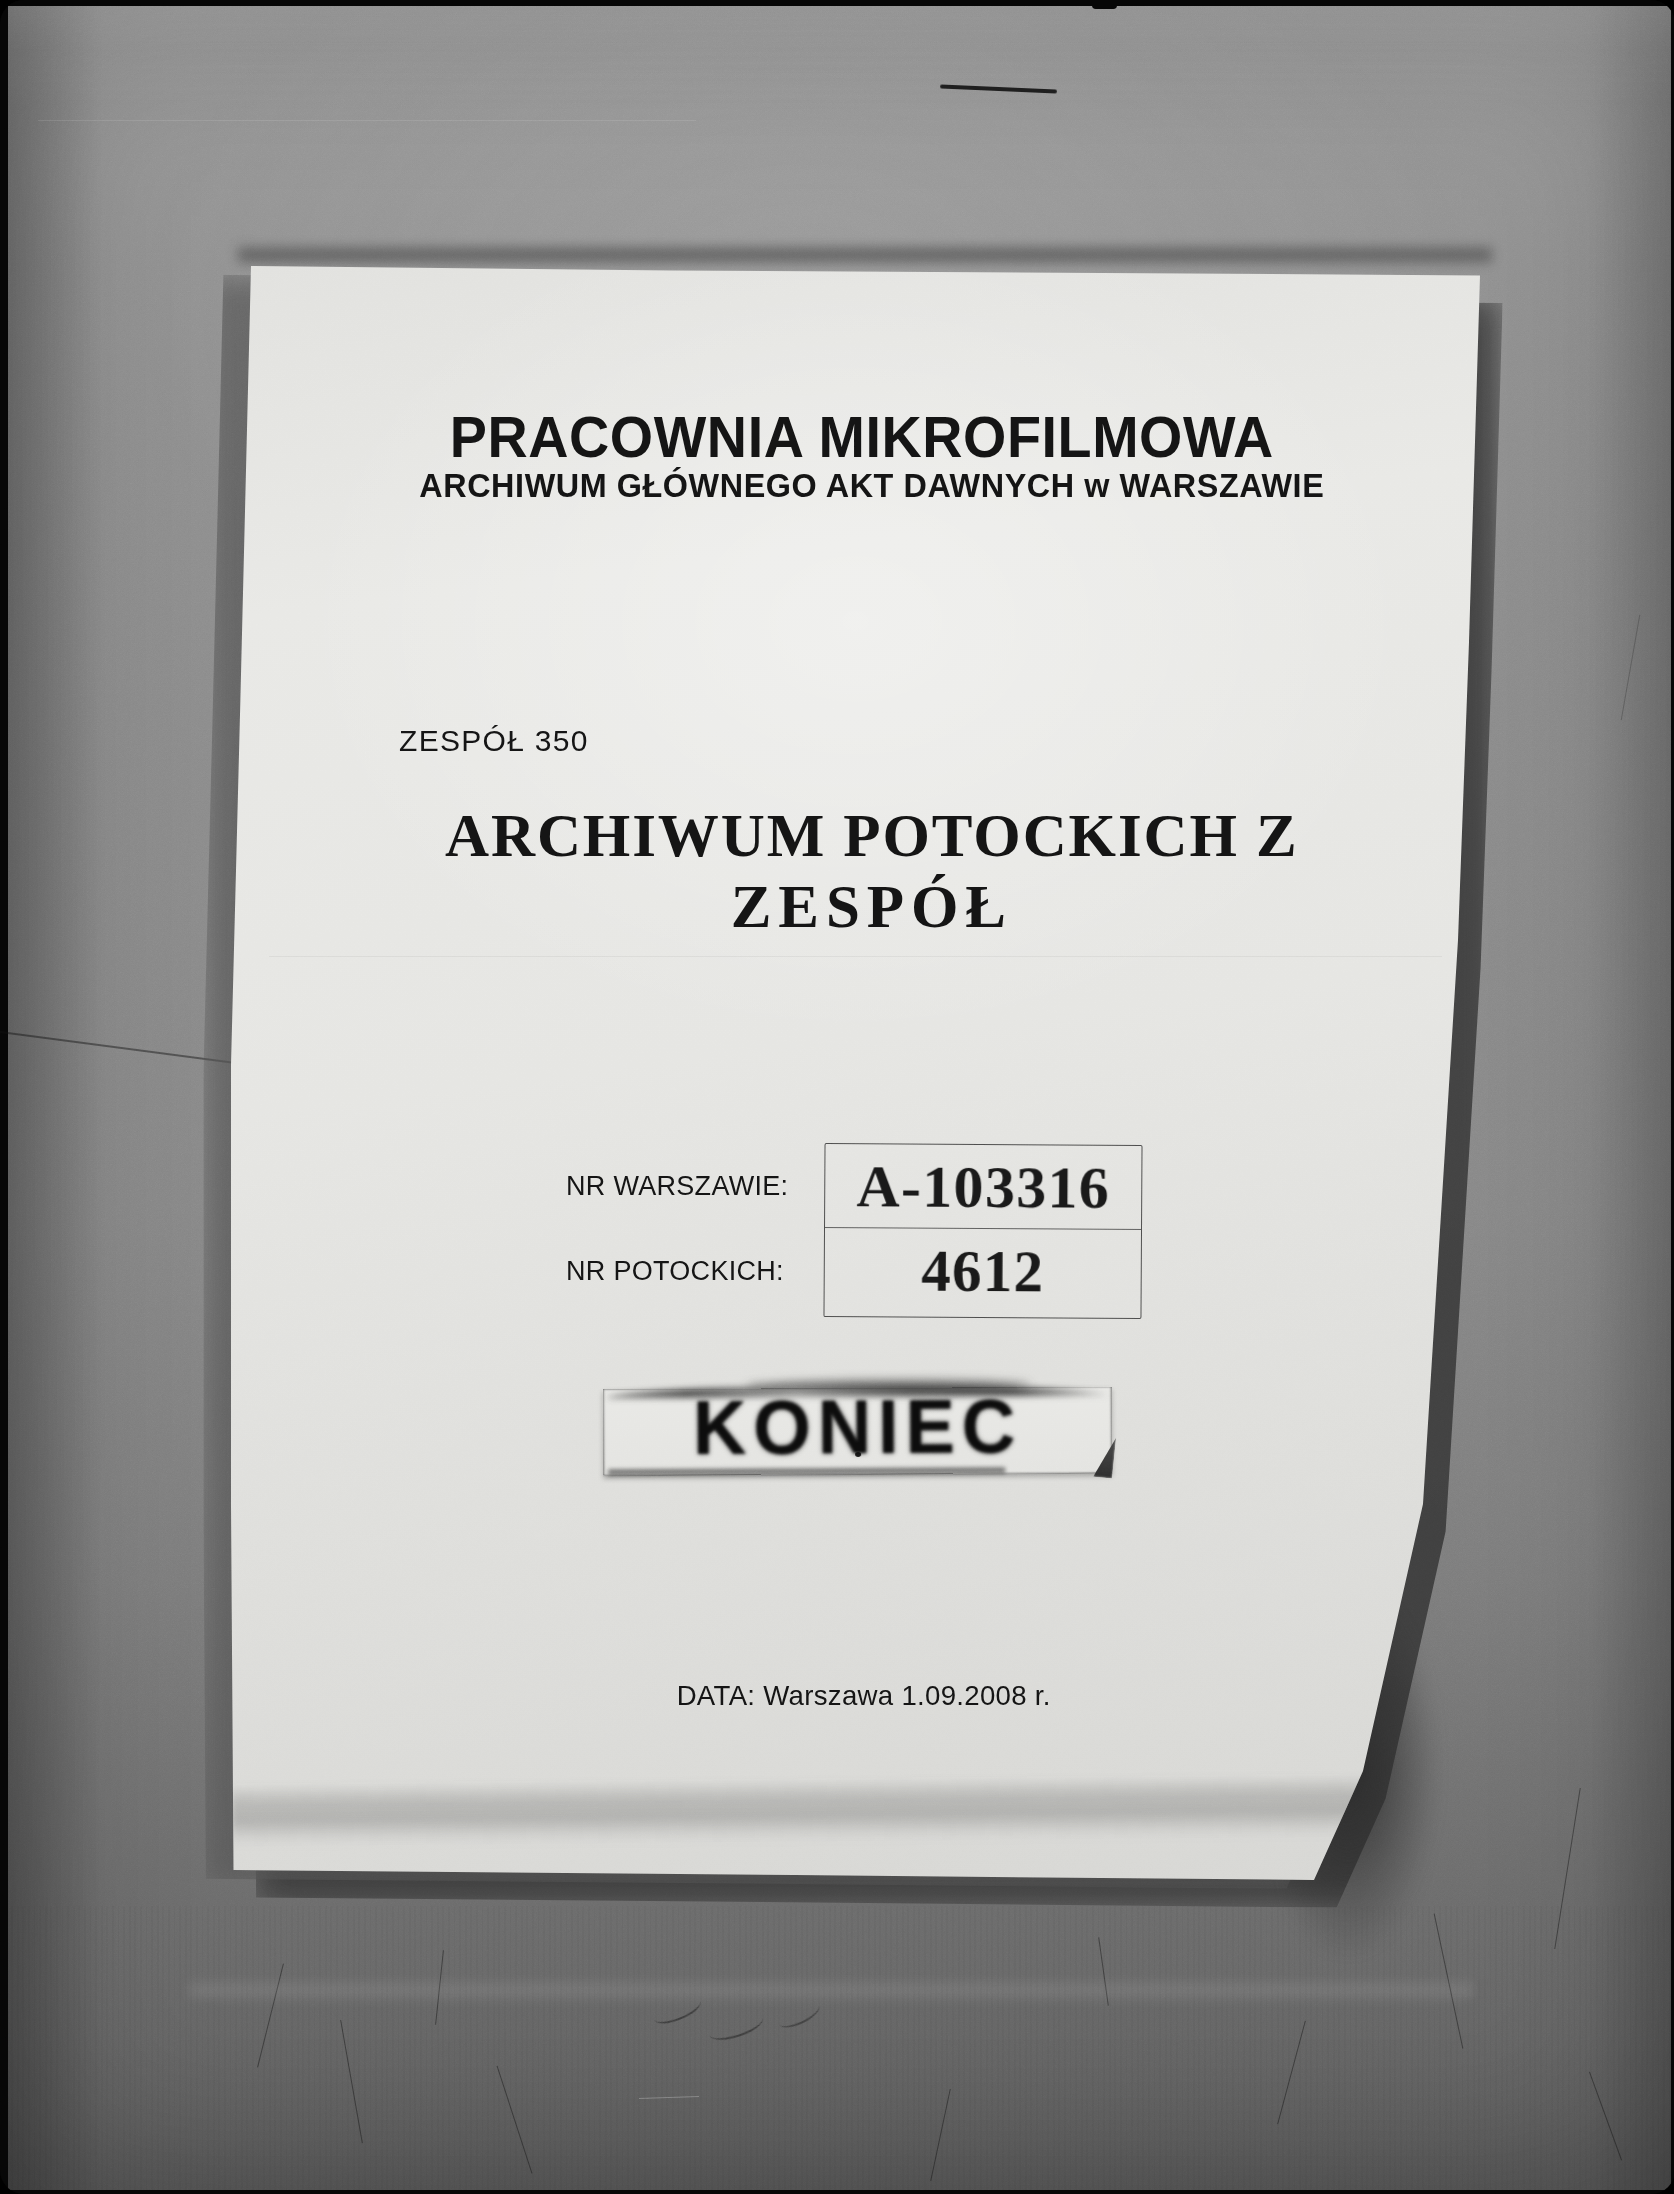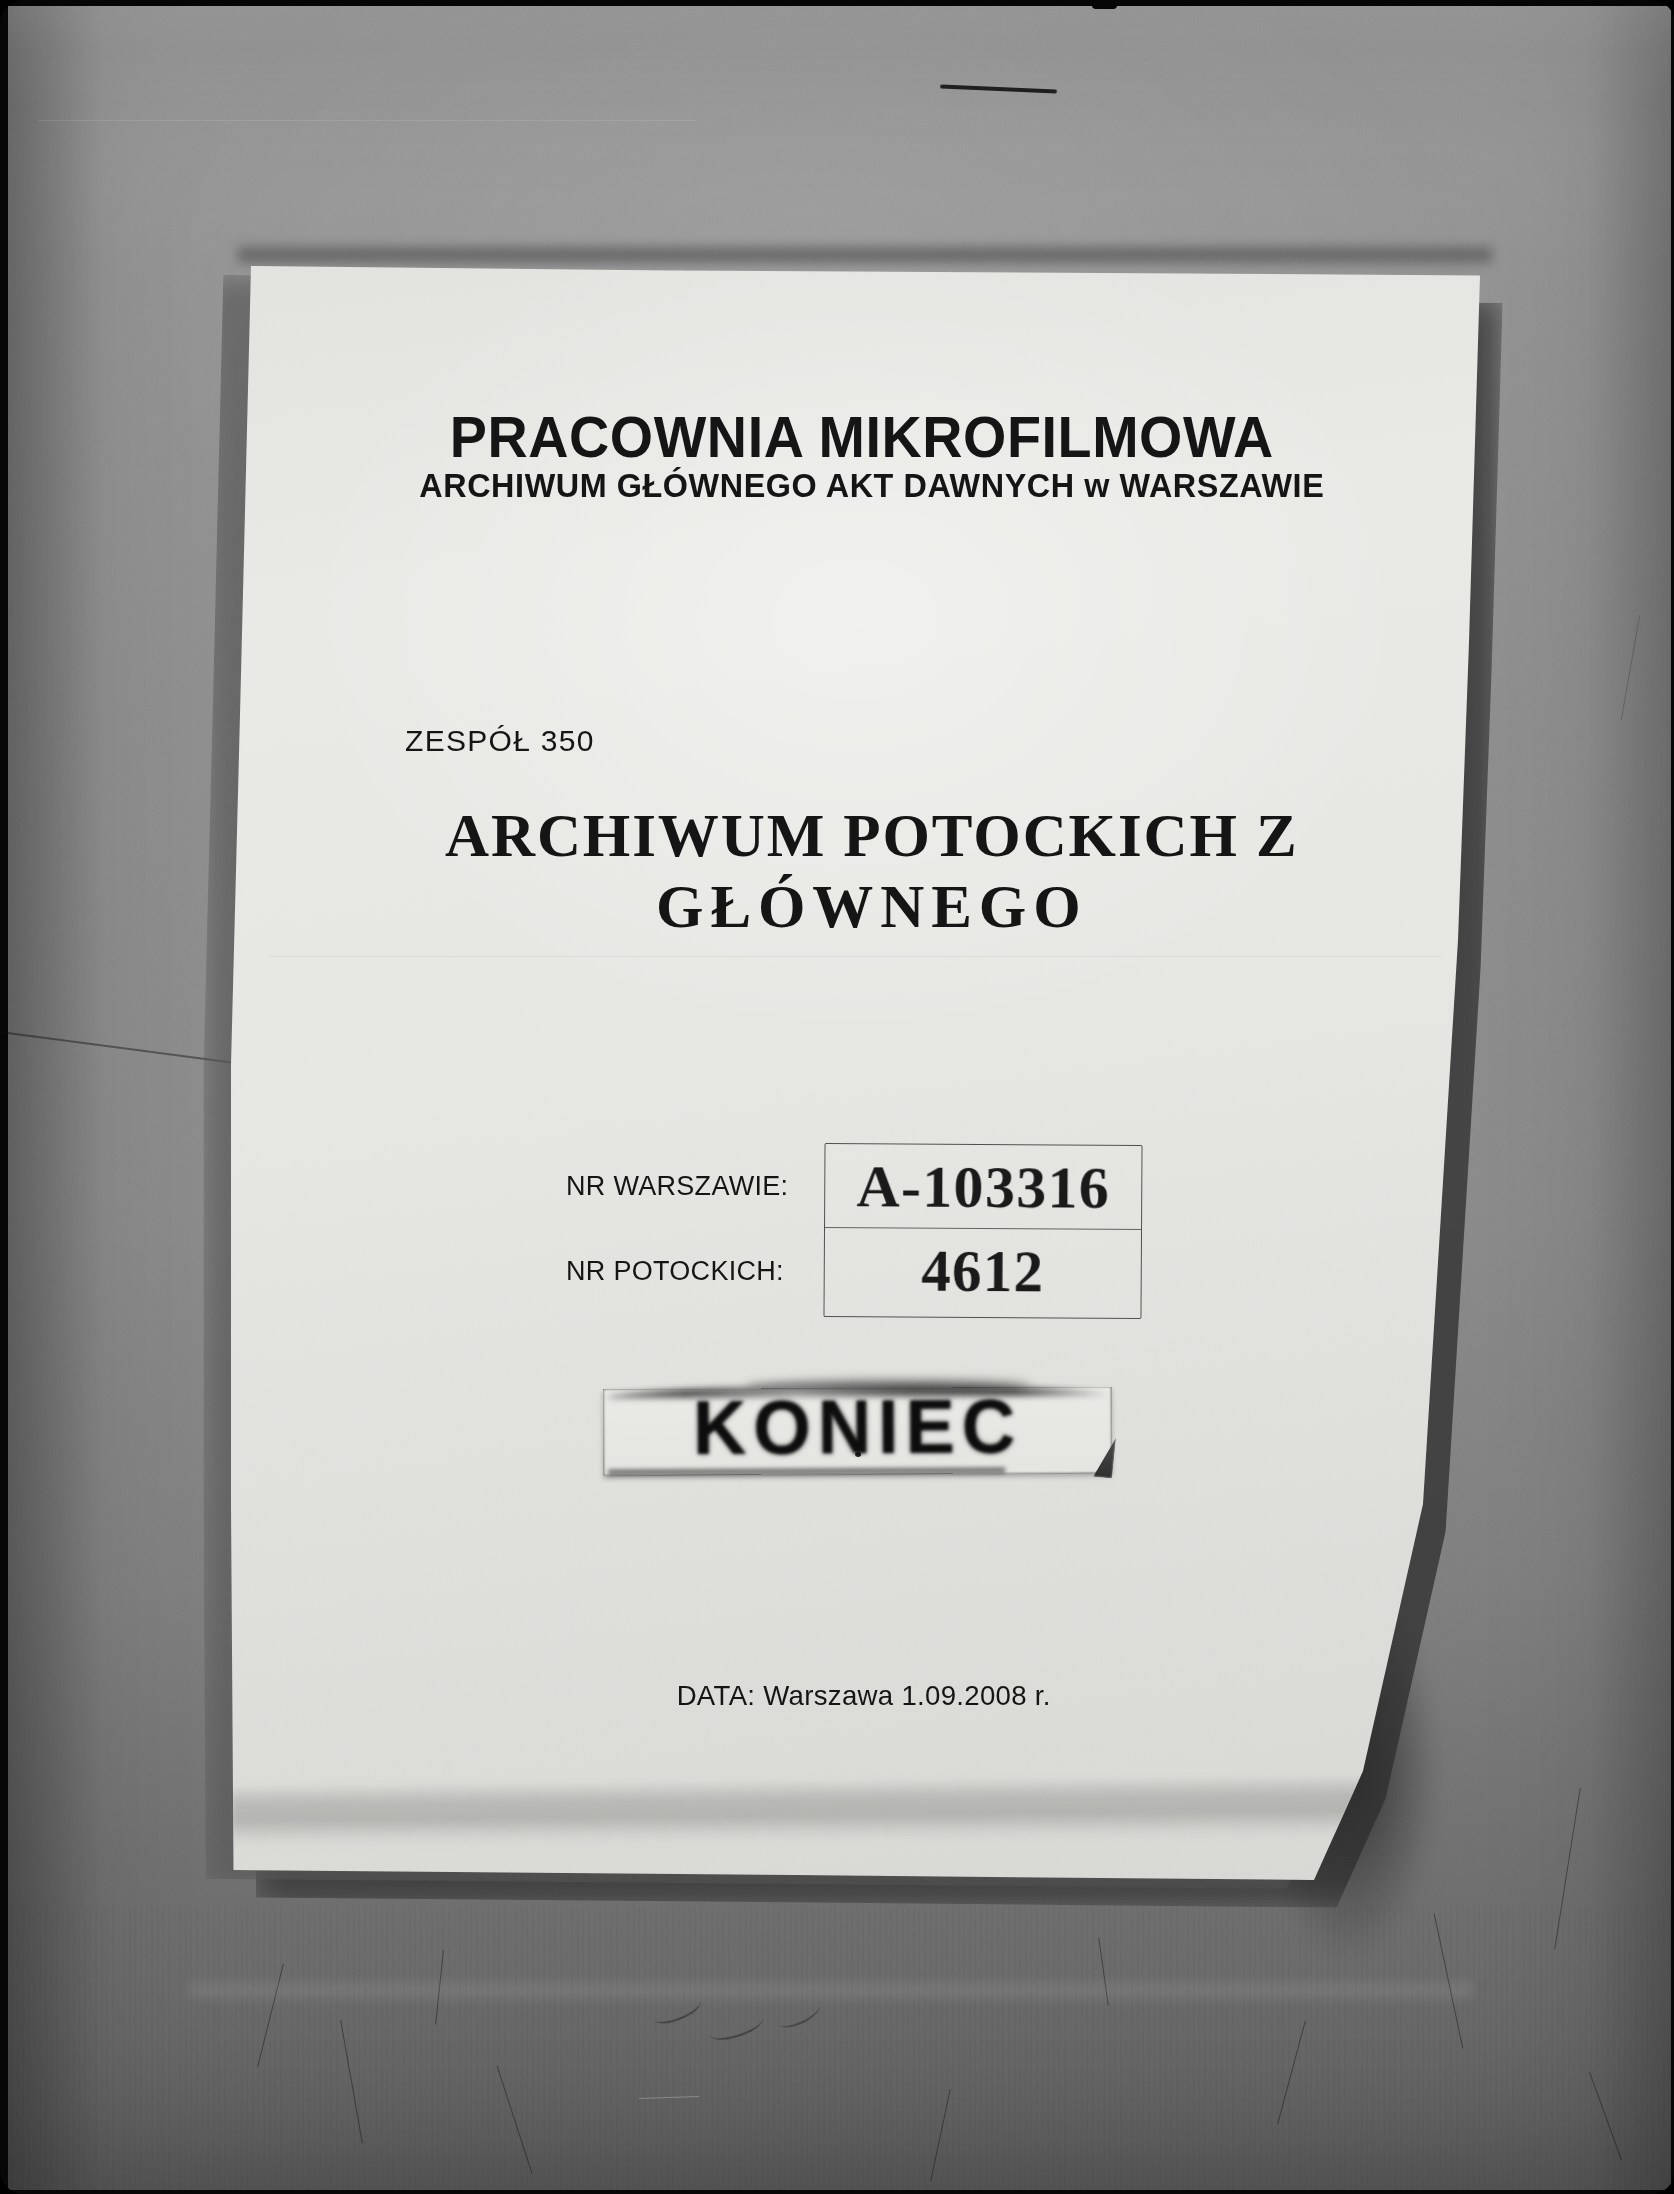--- a/index.html
+++ b/index.html
@@ -44,21 +44,21 @@
   
   #paper{
     background:
       radial-gradient(ellipse 752px 564px at 50% 22%, rgba(255,255,255,.35), rgba(255,255,255,0) 75%),
       linear-gradient(173deg,#e2e2df 0%,#e9e9e6 20%,#e6e6e3 48%,#dfdfdc 72%,#d7d7d4 100%);
   }
   #paper .txt{position:absolute;color:#141414;filter:blur(0.3px);white-space:nowrap;}
   .centered{left:0;width:100%;text-align:center;}
   #lab-title{top:137px;font-size:58px;font-weight:bold;letter-spacing:0.6px;transform:translateX(6.3px) scaleX(.96);}
   #lab-subtitle{top:201px;font-size:33px;font-weight:bold;letter-spacing:0.6px;transform:translateX(16.3px) scaleX(.98);}
-  #fonds-number{left:168px;top:458px;font-size:30px;letter-spacing:1.3px;color:#181818;margin-left:6px;}
+  #fonds-number{left:168px;top:458px;font-size:30px;letter-spacing:1.3px;color:#181818;}
   #fonds-title{top:535px;font-family:"Liberation Serif",serif;font-weight:bold;font-size:61px;line-height:1.16;letter-spacing:1.9px;transform:translateX(16.3px);white-space:normal;color:#161616;}
   #fonds-title .l2{letter-spacing:6.9px;}
   .field-label{left:335px;font-size:27px;color:#1d1d1d;letter-spacing:0.3px;}
   #microfilm-label{top:905px;}
   #signature-label{top:990px;}
   #ref-box{
     position:absolute;left:593px;top:878px;width:316px;height:172px;
     border:1.9px solid rgba(50,50,50,.85);border-radius:1.9px;
     transform:rotate(.35deg);
     background:rgba(255,255,255,.06);
@@ -143,21 +143,21 @@
   <div id="paper" class="paper-shape">
 
     <div class="txt centered" id="lab-title">PRACOWNIA MIKROFILMOWA</div>
 
     <div class="txt centered" id="lab-subtitle">ARCHIWUM GŁÓWNEGO AKT DAWNYCH w WARSZAWIE</div>
 
     <div class="txt" id="fonds-number">ZESPÓŁ 350</div>
 
     <div class="txt centered" id="fonds-title">
       <div class="l1">ARCHIWUM POTOCKICH Z</div>
-      <div class="l2">GŁÓWNEGO</div>
+      <div class="l2">ZESPÓŁ</div>
     </div>
 
     <div class="txt field-label" id="microfilm-label">NR WARSZAWIE:</div>
 
     <div class="txt field-label" id="signature-label">NR POTOCKICH:</div>
 
     <div id="ref-box">
       <div class="cell c1">A-103316</div>
       <div class="cell c2">4612</div>
     </div>

